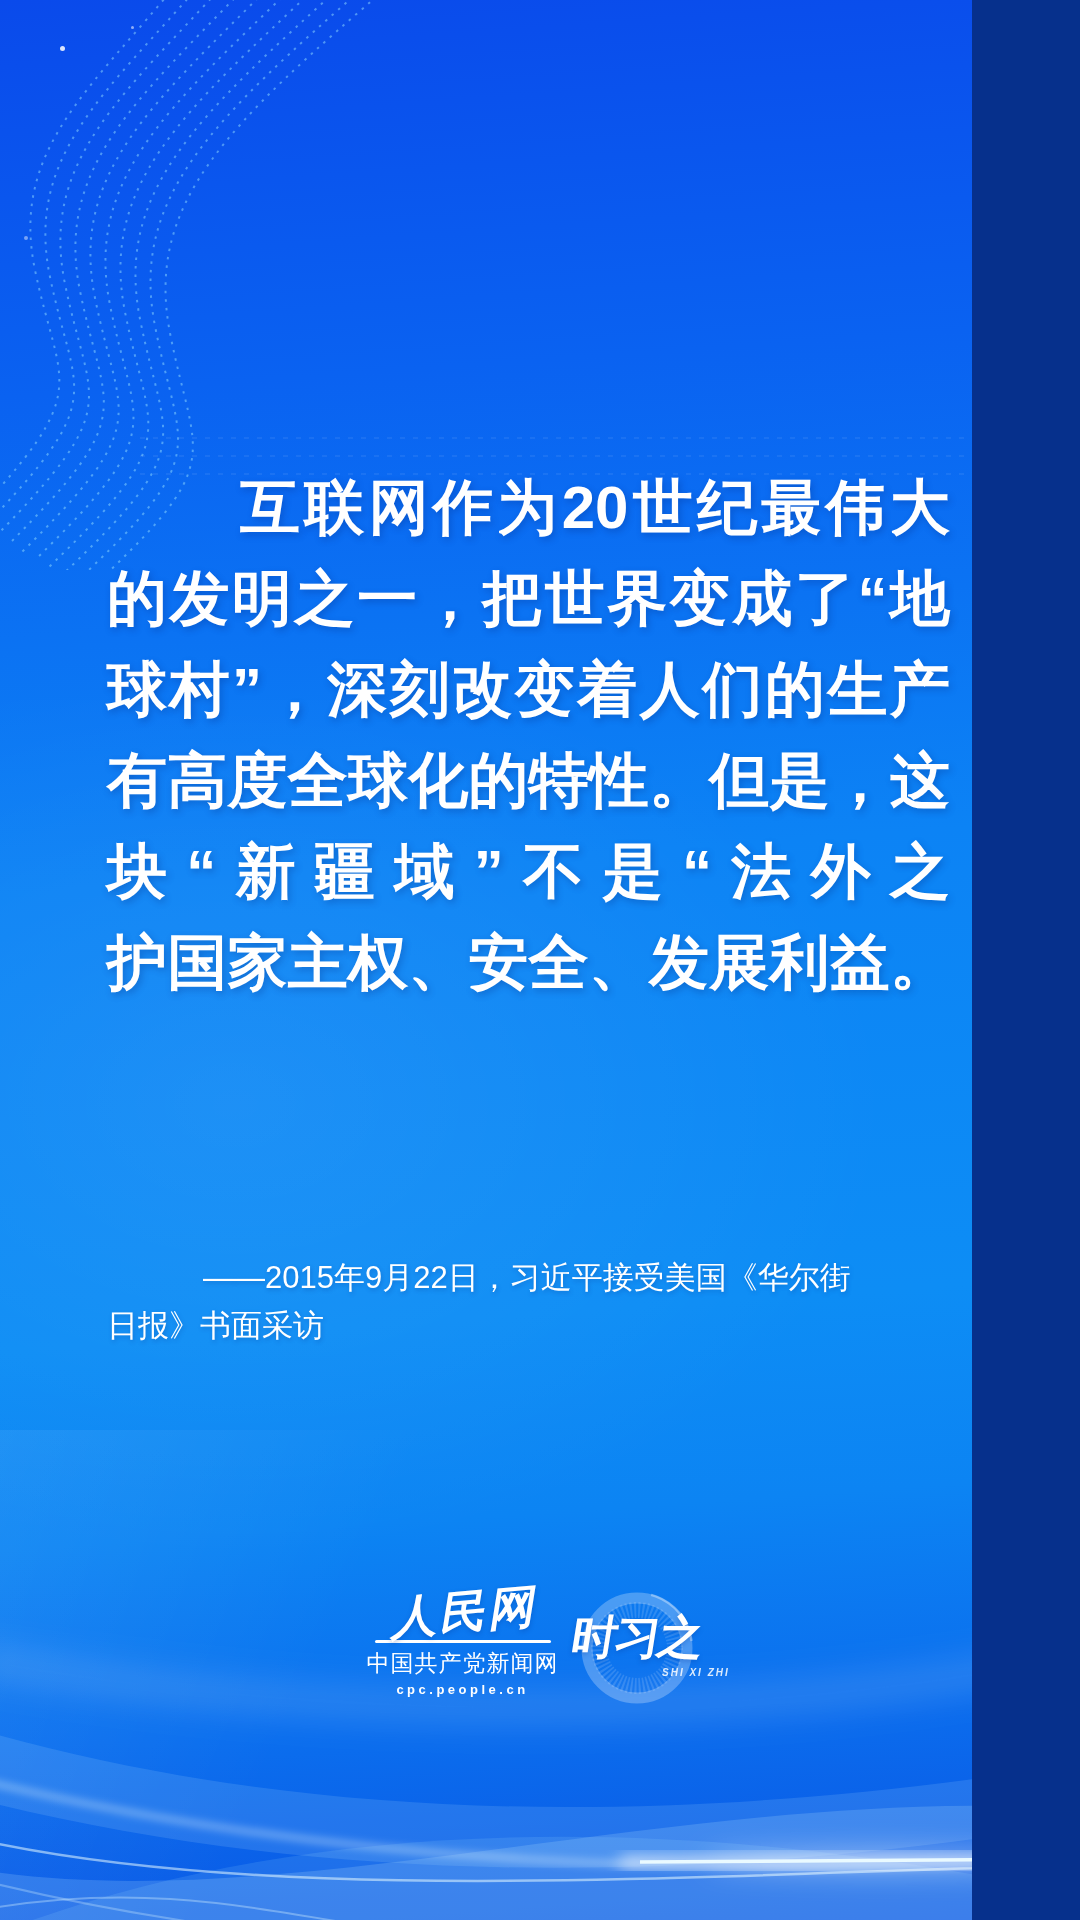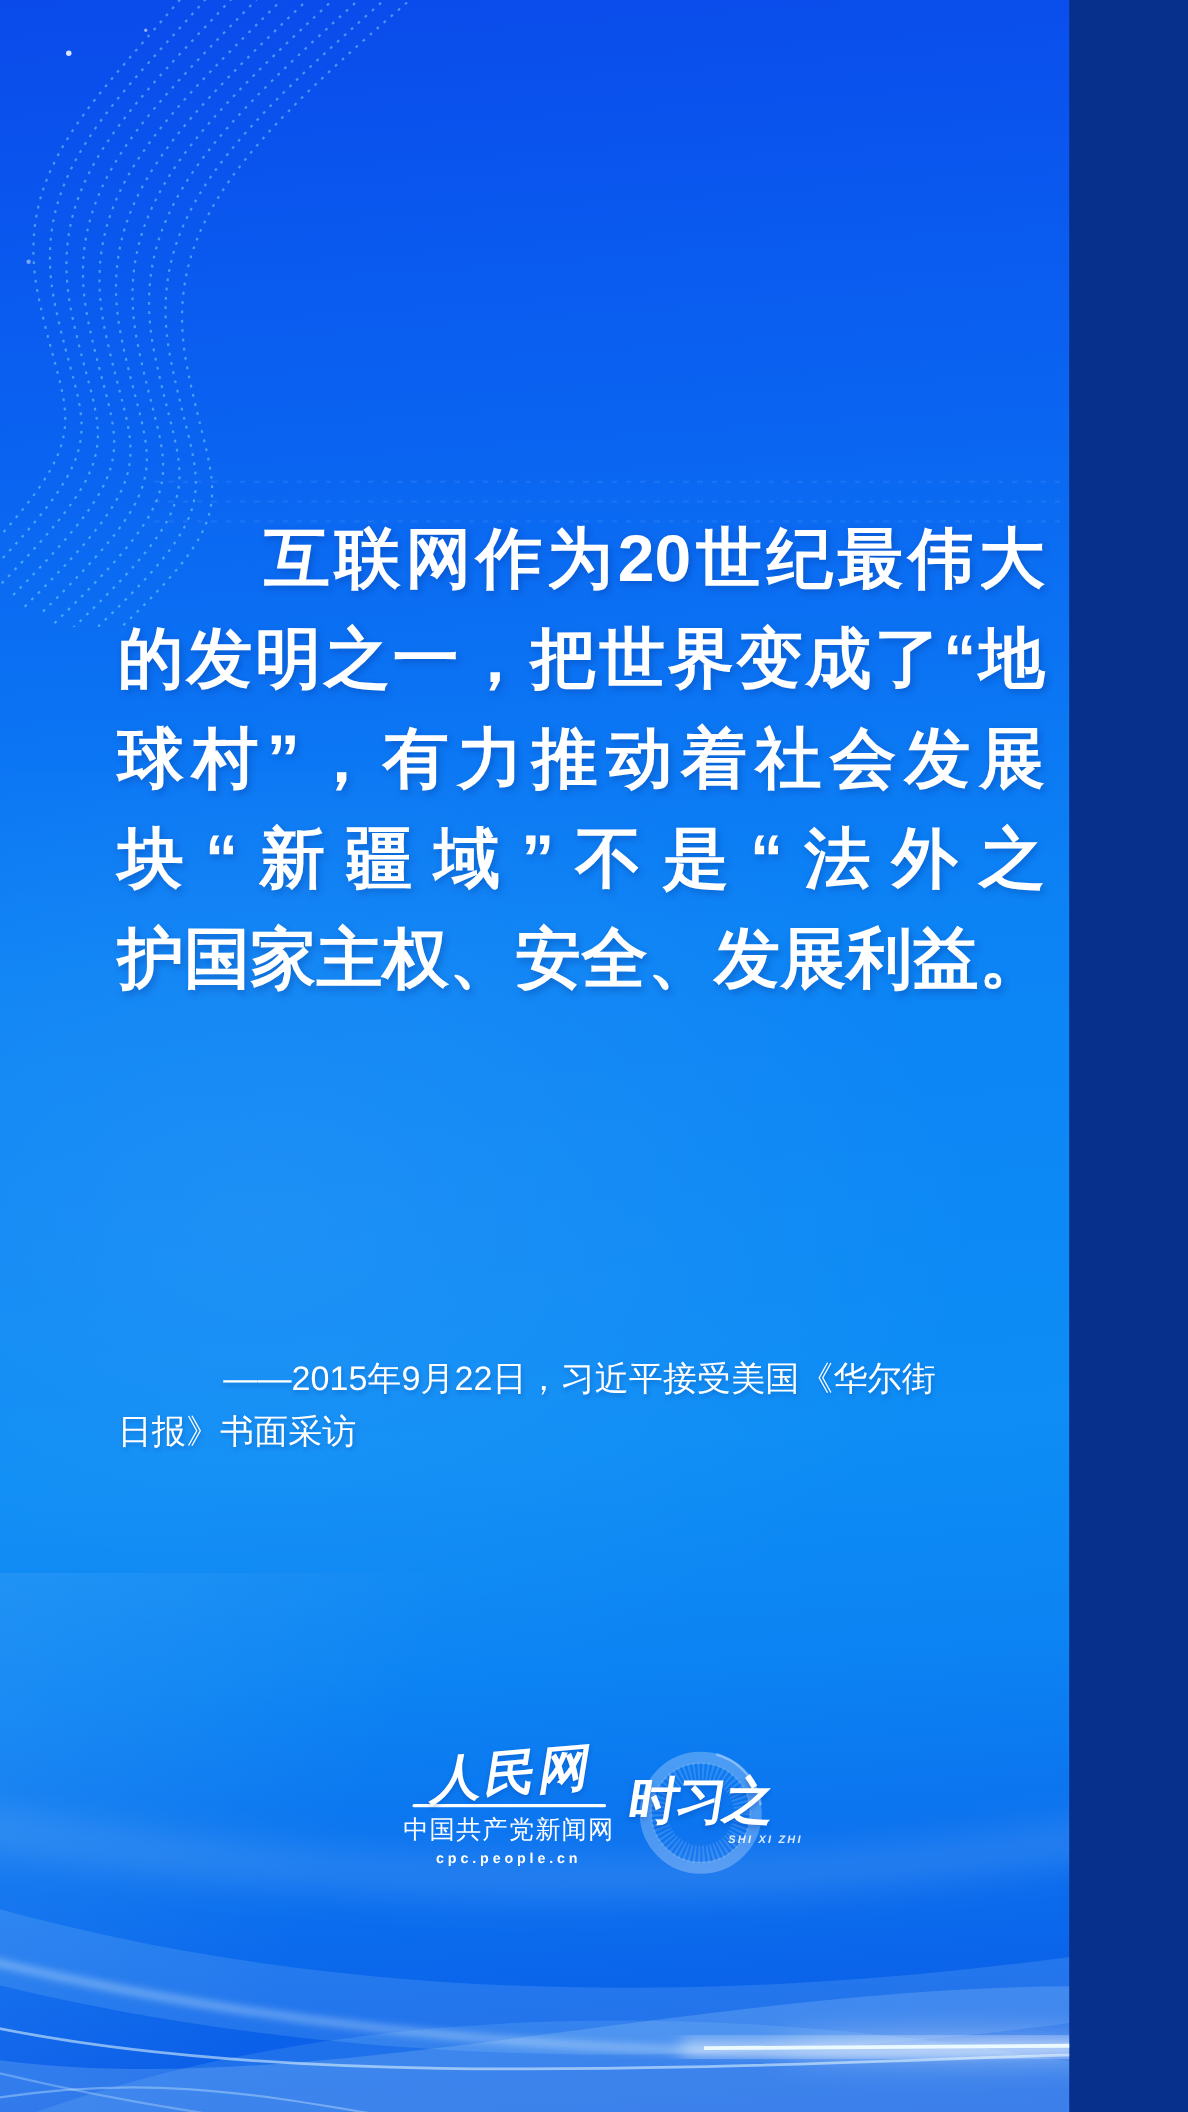--- a/index.html
+++ b/index.html
@@ -49,21 +49,21 @@
     -moz-text-align-last:justify;
     white-space:nowrap;
   }
   .quote-line.first{text-indent:133px;}
 
   .attribution{
     position:absolute;left:107px;top:1230px;width:860px;
     color:#ffffff;font-size:31px;line-height:48px;font-weight:500;
     text-shadow:1px 2px 4px rgba(0,40,130,.25);
   }
-  .attribution .attr-line.first{text-indent:96px;}
+  .attribution .attr-line.first{text-indent:96px;margin-top:24px;}
 
   
   .people-logo{
     position:absolute;left:340px;top:1586px;width:245px;
     color:#fff;text-align:center;
   }
   .people-logo .script{
     display:inline-block;
     font-family:"DejaVu Serif","Liberation Serif",serif;
     font-style:italic;font-weight:bold;
@@ -123,21 +123,22 @@
   <span class="dot" style="left:131px;top:26px;width:3px;height:3px;opacity:.55"></span>
   <span class="dot" style="left:24px;top:236px;width:4px;height:4px;opacity:.45"></span>
 
   <div class="dash-row" style="top:437px"></div>
   <div class="dash-row" style="top:455px"></div>
   <div class="dash-row" style="top:473px"></div>
 
   <div class="quote-block">
     <div class="quote-line first">互联网作为20世纪最伟大</div>
     <div class="quote-line">的发明之一，把世界变成了“地</div>
-    <div class="quote-line">球村”，有力推动着社会发展</div>
+    <div class="quote-line">球村”，深刻改变着人们的生产</div>
+    <div class="quote-line">有高度全球化的特性。但是，这</div>
     <div class="quote-line">块“新疆域”不是“法外之</div>
     <div class="quote-line">护国家主权、安全、发展利益。</div>
   </div>
 
   <div class="attribution">
     <div class="attr-line first">——2015年9月22日，习近平接受美国《华尔街</div>
     <div class="attr-line">日报》书面采访</div>
   </div>
 
   <div class="people-logo">

